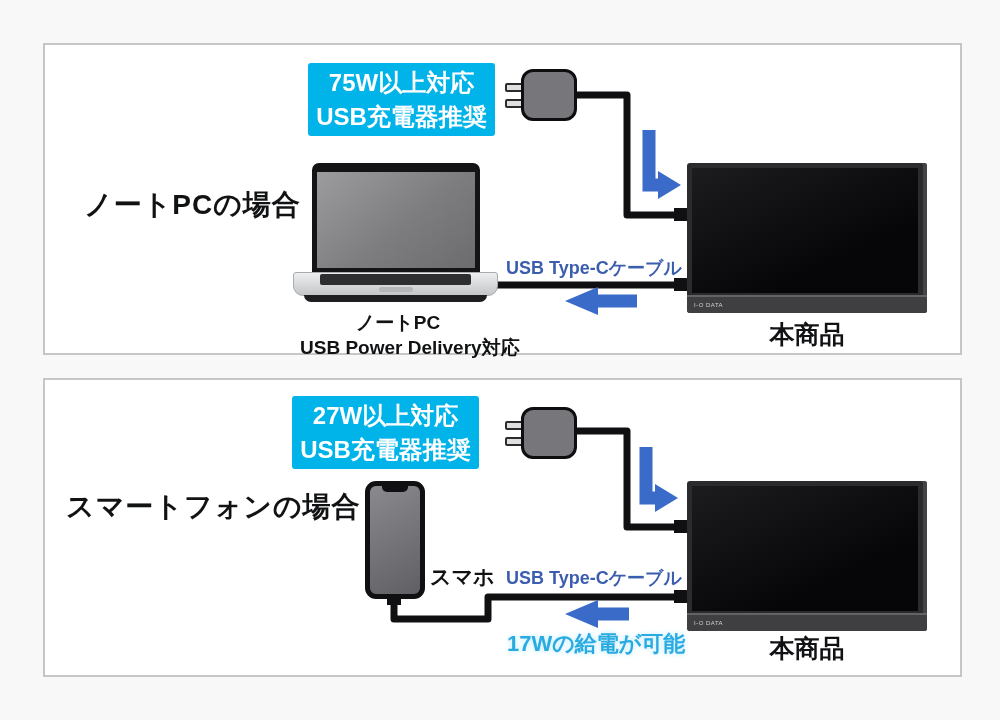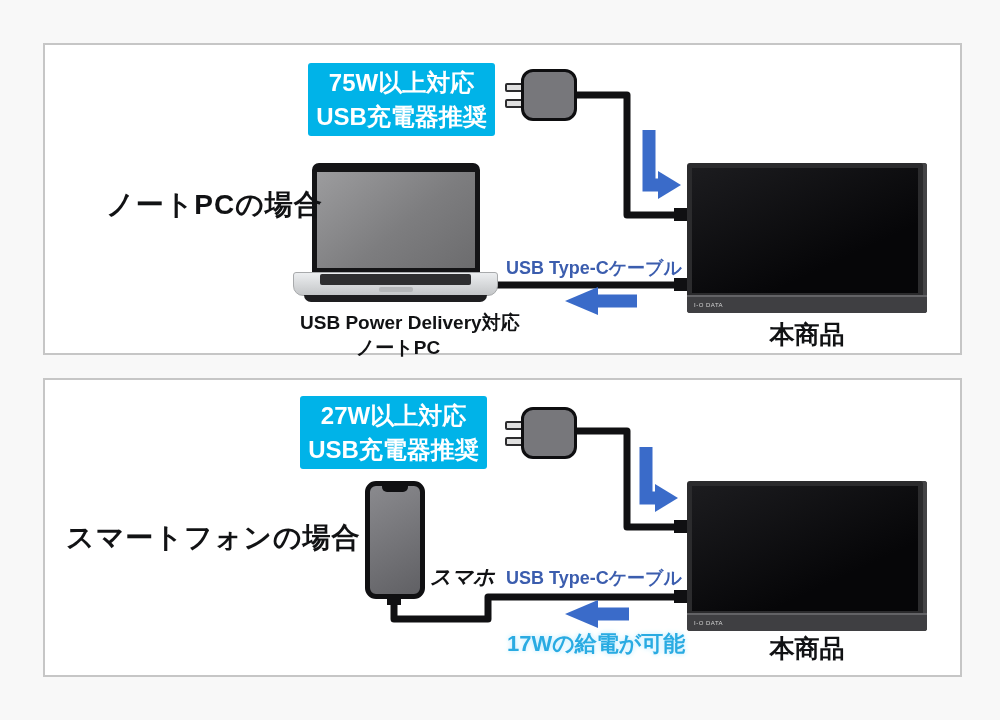--- a/index.html
+++ b/index.html
@@ -154,21 +154,21 @@
     <rect class="stub" x="387" y="595" width="14" height="10"></rect>
     <rect class="stub" x="674" y="520" width="14" height="13"></rect>
     <rect class="stub" x="674" y="590" width="14" height="13"></rect>
 
     <path class="arrow-stroke" d="M646,447 V498 H657"></path>
     <polygon class="arrow-fill" points="655,484 655,512 678,498"></polygon>
     <path class="arrow-stroke" d="M629,614 H596"></path>
     <polygon class="arrow-fill" points="598,600 598,628 565,614"></polygon>
   </svg>
 
-  <h2 class="heading" style="left:106px;top:186px;">ノートPCの場合</h2>
+  <h2 class="heading" style="left:84px;top:186px;">ノートPCの場合</h2>
 
   <div class="note-box" style="left:308px;top:63px;">
     <div>75W以上対応</div>
     <div>USB充電器推奨</div>
   </div>
 
   <div class="charger layer" style="left:505px;top:69px;">
     <div class="prong" style="top:14px;"></div>
     <div class="prong" style="top:30px;"></div>
     <div class="charger-body"></div>
@@ -177,55 +177,55 @@
 
   <div class="laptop layer" style="left:293px;top:160px;">
     <div class="laptop-screen"></div>
     <div class="laptop-base"></div>
     <div class="laptop-keyboard"></div>
     <div class="laptop-trackpad"></div>
     <div class="laptop-bottom"></div>
   </div>
 
   <div class="device-label" style="left:300px;top:310px;width:196px;">
+    <div>ノートPC</div>
     <div>USB Power Delivery対応</div>
-    <div>ノートPC</div>
   </div>
 
   <div class="cable-label" style="left:506px;top:256px;">USB Type-Cケーブル</div>
 
 
   <div class="monitor layer" style="left:687px;top:163px;">
     <div class="monitor-screen"></div>
     <div class="monitor-chin">
       <span class="monitor-logo">I-O DATA</span>
     </div>
   </div>
 
   <div class="product-label" style="left:747px;top:318px;">本商品</div>
 
-  <h2 class="heading" style="left:66px;top:519px;">スマートフォンの場合</h2>
-
-  <div class="note-box" style="left:300px;top:396px;">
+  <h2 class="heading" style="left:66px;top:488px;">スマートフォンの場合</h2>
+
+  <div class="note-box" style="left:292px;top:396px;">
     <div>27W以上対応</div>
     <div>USB充電器推奨</div>
   </div>
 
   <div class="charger layer" style="left:505px;top:407px;">
     <div class="prong" style="top:14px;"></div>
     <div class="prong" style="top:30px;"></div>
     <div class="charger-body"></div>
   </div>
 
 
   <div class="phone layer" style="left:365px;top:481px;">
     <div class="phone-notch"></div>
   </div>
 
-  <div class="device-label" style="left:430px;top:564px;font-size:21px;font-weight:bold;font-style:italic;">スマホ</div>
+  <div class="device-label" style="left:430px;top:564px;font-size:21px;font-weight:bold;">スマホ</div>
 
   <div class="cable-label" style="left:506px;top:566px;">USB Type-Cケーブル</div>
 
   <div class="delivery-label" style="left:507px;top:629px;text-align:center;">17Wの給電が可能</div>
 
   <div class="monitor layer" style="left:687px;top:481px;">
     <div class="monitor-screen"></div>
     <div class="monitor-chin">
       <span class="monitor-logo">I-O DATA</span>
     </div>

